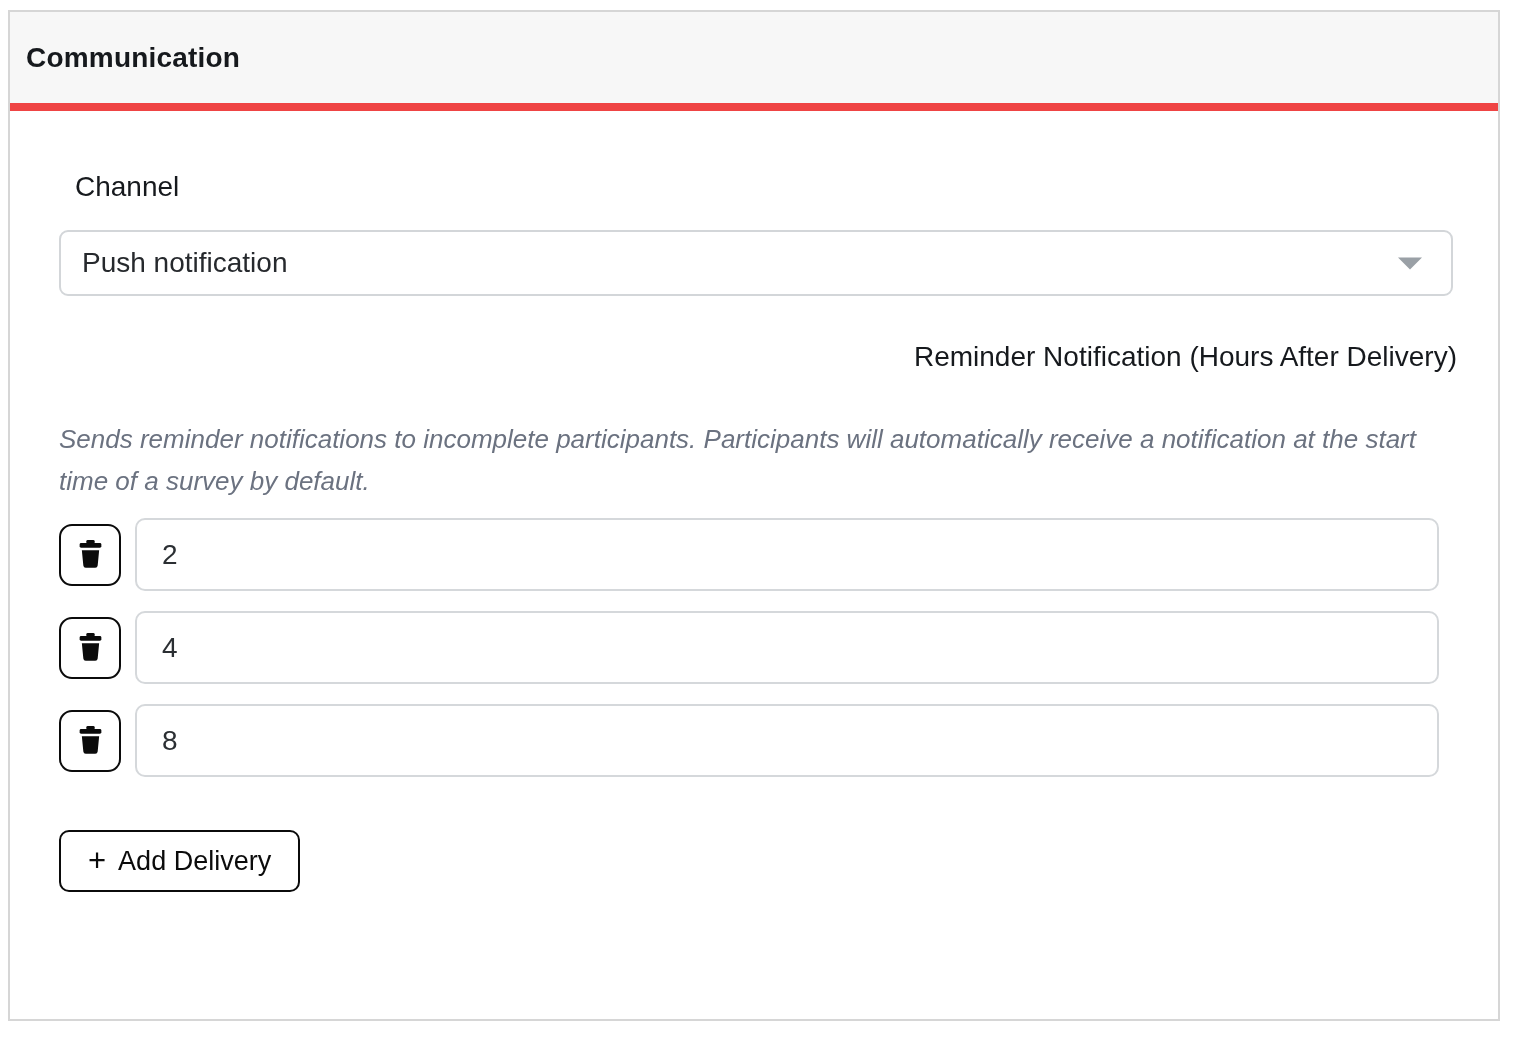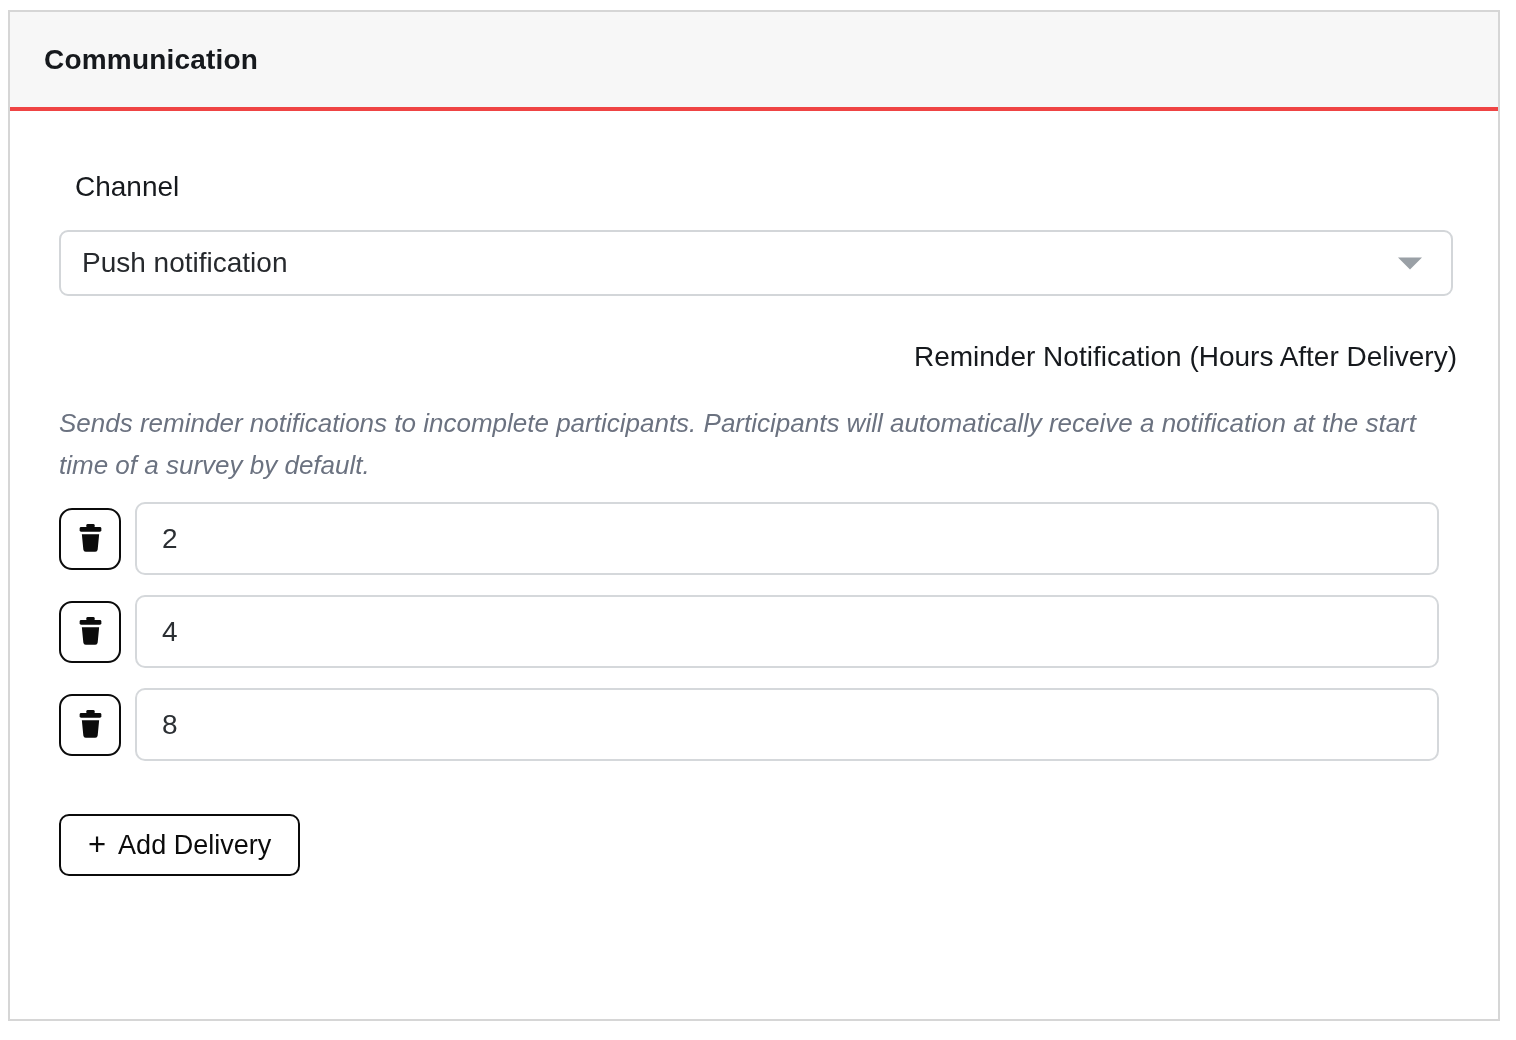--- a/index.html
+++ b/index.html
@@ -13,24 +13,24 @@
   .card {
     position: absolute;
     left: 8px; top: 10px;
     width: 1492px; height: 1011px;
     border: 2px solid #d6d6d6;
     background: #ffffff;
   }
   .card-header {
     height: 99px;
     background: #f7f7f7;
-    border-bottom: 4px solid #ef4444;
-    display: flex;
-    align-items: center;
-    padding-left: 34px;
+    border-bottom: 8px solid #ef4444;
+    display: flex;
+    align-items: center;
+    padding-left: 16px;
   }
   .card-title {
     font-size: 28px;
     font-weight: 700;
     letter-spacing: 0.2px;
     color: #16191d;
   }
   .card-body {
     padding: 60px 41px 0 49px;
   }
@@ -58,21 +58,21 @@
     flex: 1;
   }
   .caret { display: flex; align-items: center; }
   .section-label {
     font-size: 28px;
     color: #16191d;
     margin-top: 45px;
     text-align: right;
   }
   .help-text {
-    margin-top: 29px;
+    margin-top: 45px;
     max-width: 1394px;
     font-size: 26px;
     font-style: italic;
     color: #6b7280;
     line-height: 42px;
   }
   .reminder-list {
     margin-top: 16px;
     width: 1394px;
     padding-right: 14px;

